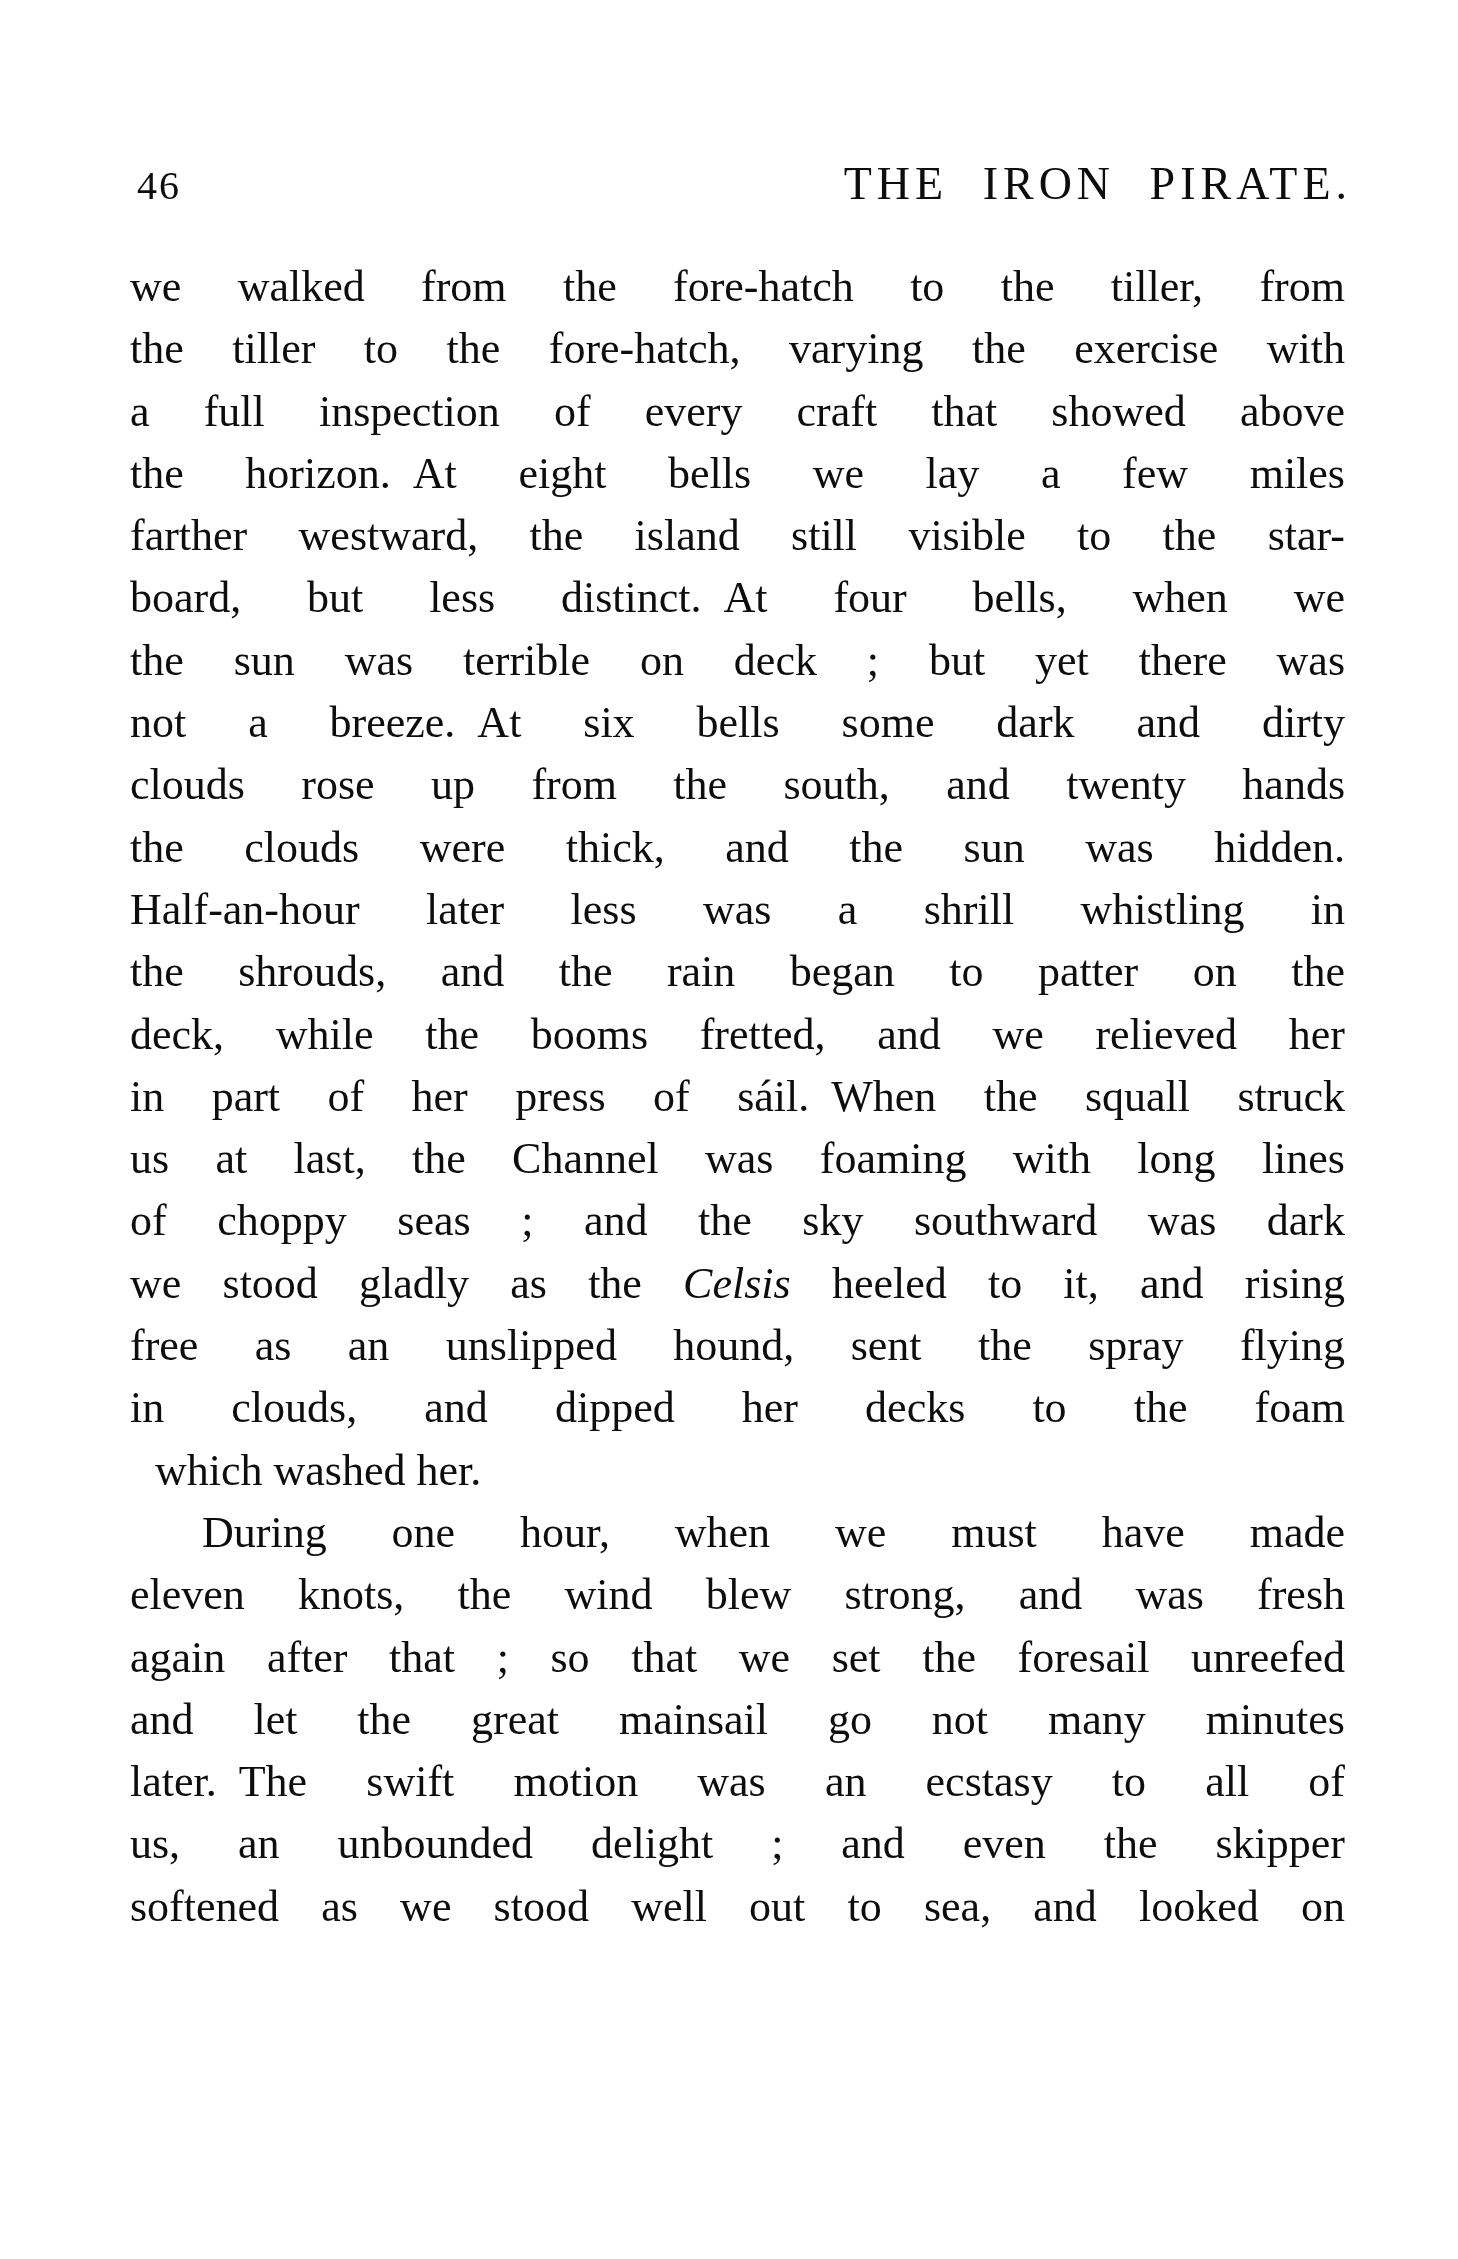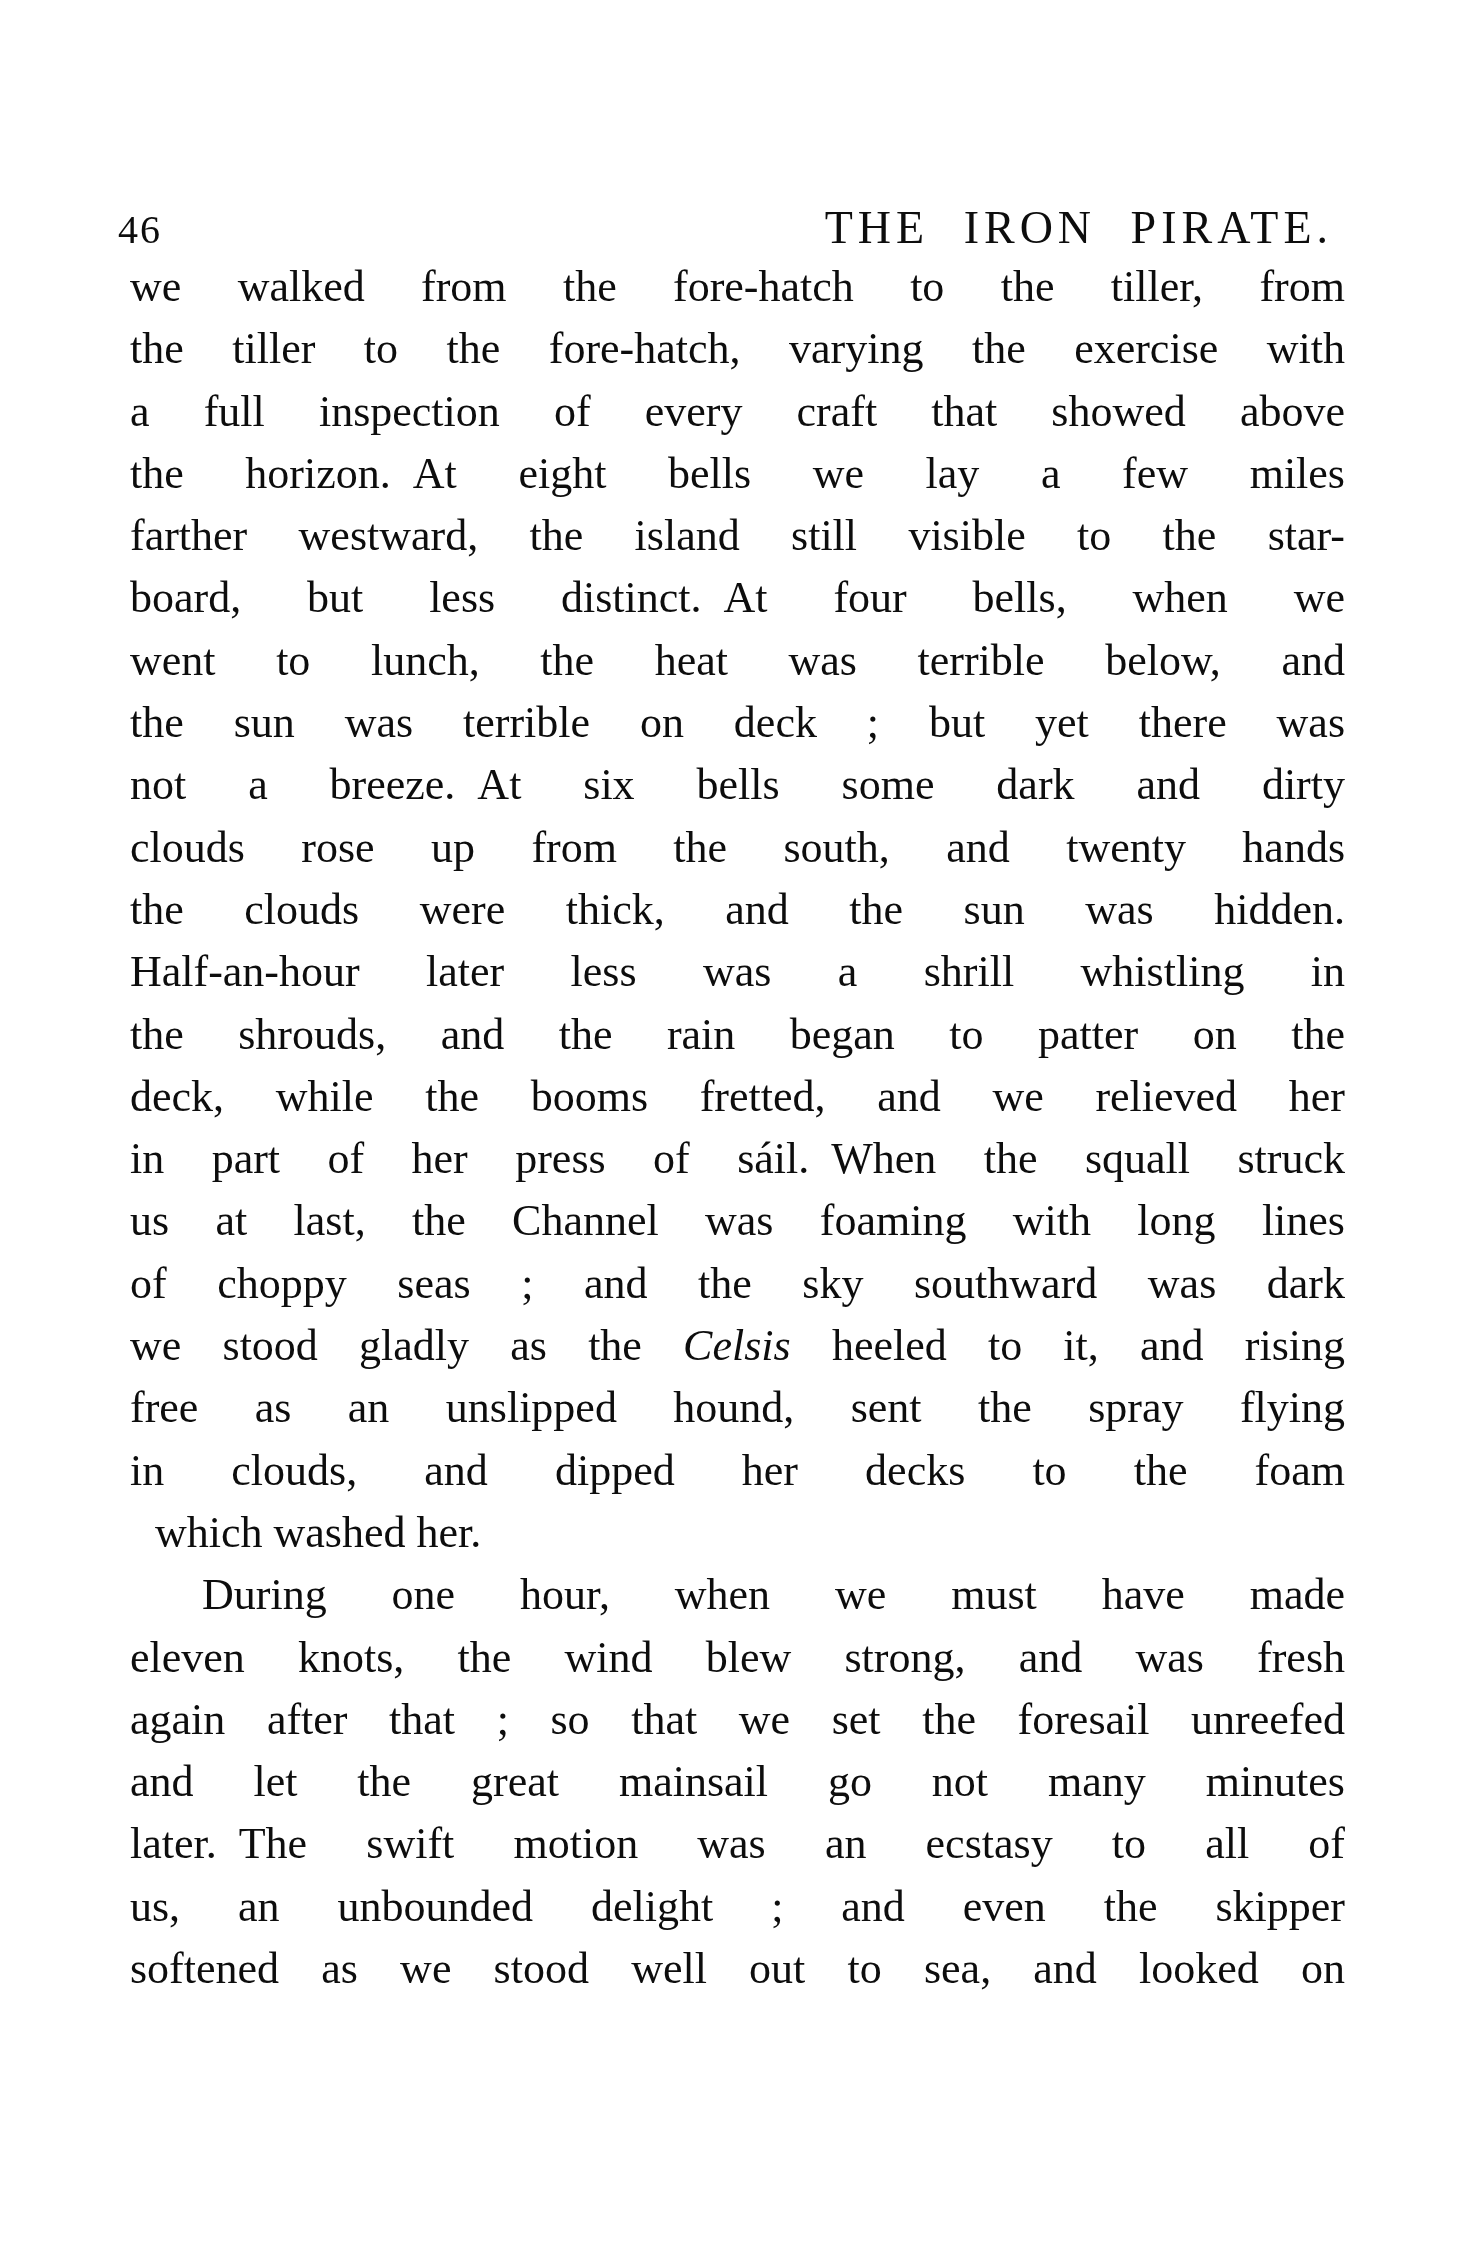--- a/index.html
+++ b/index.html
@@ -12,24 +12,23 @@
     width: 1458px;
     height: 2259px;
     background: #ffffff;
     overflow: hidden;
     font-family: "Liberation Serif", "DejaVu Serif", serif;
     color: #0d0d0d;
   }
   .page-header {
     position: absolute;
     top: 158px;
-    left: 118px;
+    left: 137px;
     width: 1215px;
     height: 52px;
-    margin-top: 44px;
   }
   .page-number {
     position: absolute;
     left: 0;
     top: 8px;
     font-size: 40px;
     line-height: 40px;
     letter-spacing: 2px;
   }
   .running-title {
@@ -79,21 +78,20 @@
     <div class="running-title">THE IRON PIRATE.</div>
   </div>
   <div class="text-block">
       <div class="paragraph">
         <div class="line"><span>we walked from the fore-hatch to the tiller, from</span></div>
         <div class="line"><span>the tiller to the fore-hatch, varying the exercise with</span></div>
         <div class="line"><span>a full inspection of every craft that showed above</span></div>
         <div class="line"><span>the horizon. At eight bells we lay a few miles</span></div>
         <div class="line"><span>farther westward, the island still visible to the star-</span></div>
         <div class="line"><span>board, but less distinct. At four bells, when we</span></div>
-        <div class="line"><span>went to lunch, the heat was terrible below, and</span></div>
         <div class="line"><span>the sun was terrible on deck ; but yet there was</span></div>
         <div class="line"><span>not a breeze. At six bells some dark and dirty</span></div>
         <div class="line"><span>clouds rose up from the south, and twenty hands</span></div>
         <div class="line"><span>the clouds were thick, and the sun was hidden.</span></div>
         <div class="line"><span>Half-an-hour later less was a shrill whistling in</span></div>
         <div class="line"><span>the shrouds, and the rain began to patter on the</span></div>
         <div class="line"><span>deck, while the booms fretted, and we relieved her</span></div>
         <div class="line"><span>in part of her press of sáil. When the squall struck</span></div>
         <div class="line"><span>us at last, the Channel was foaming with long lines</span></div>
         <div class="line"><span>of choppy seas ; and the sky southward was dark</span></div>

